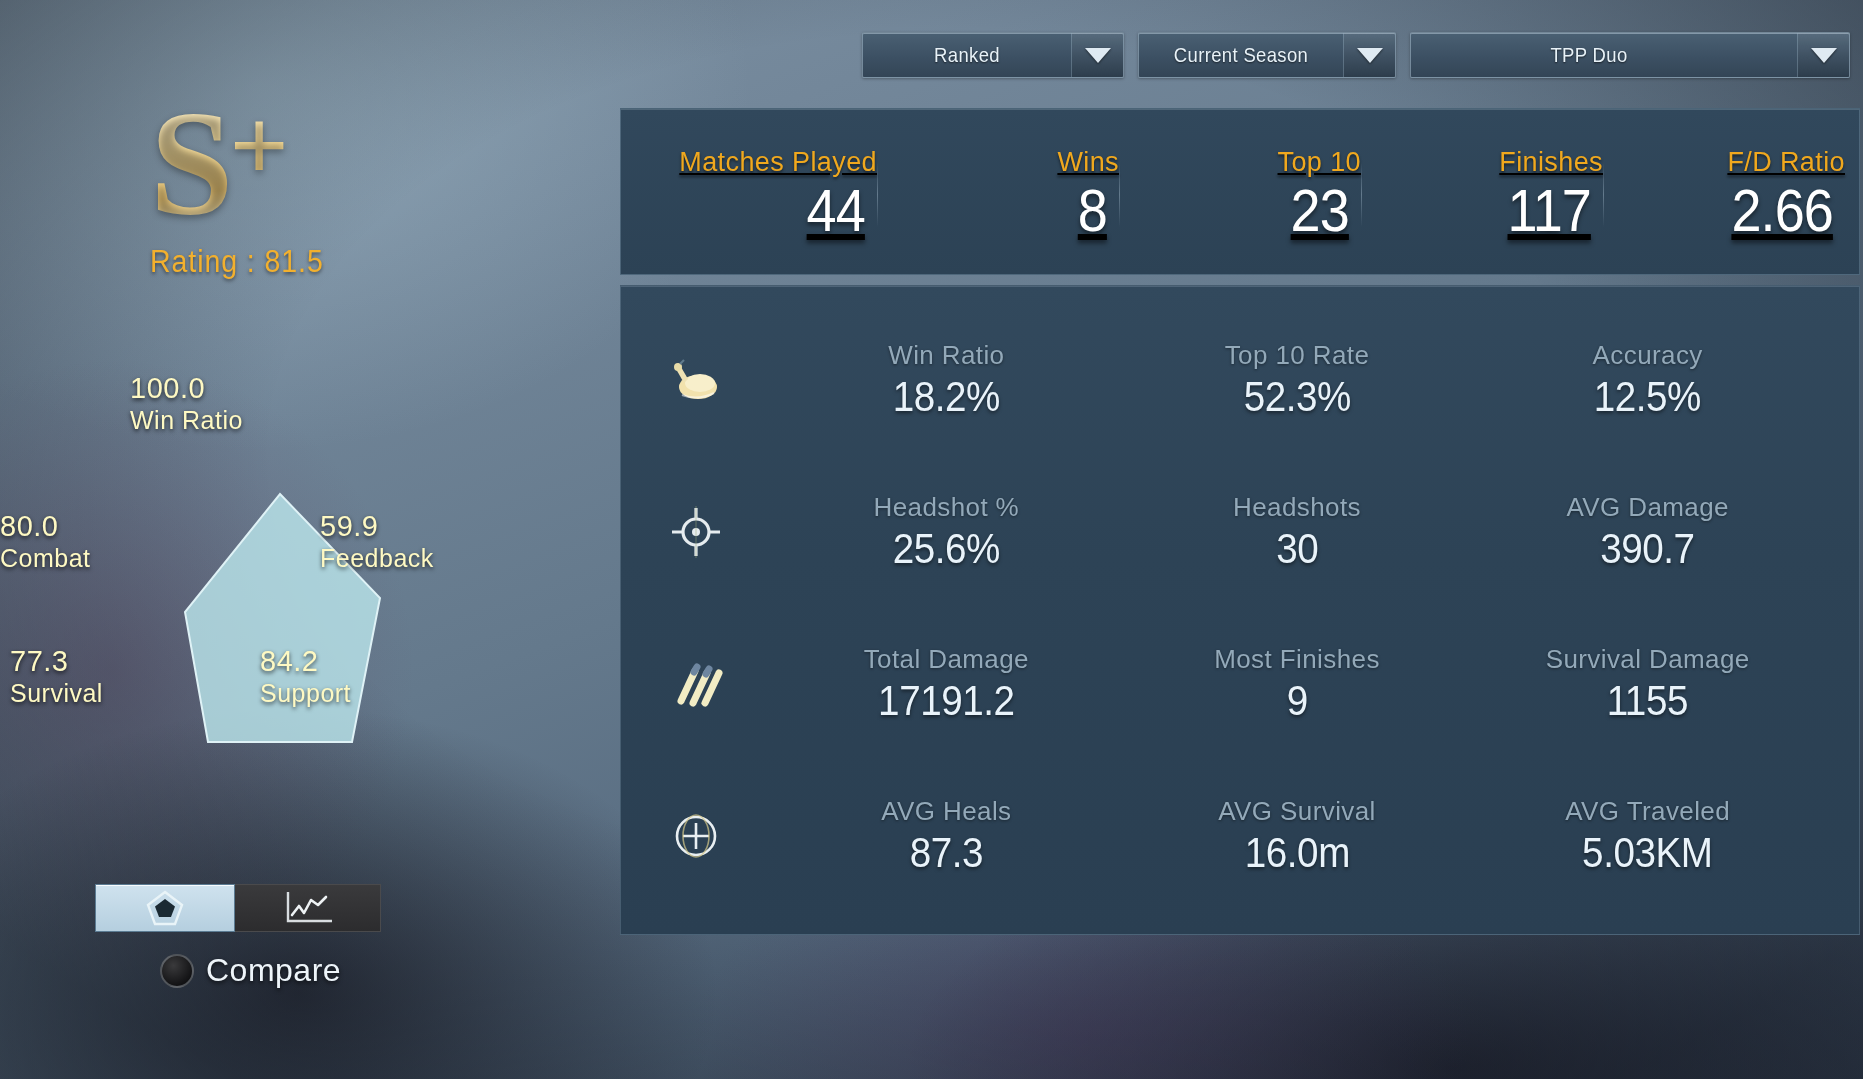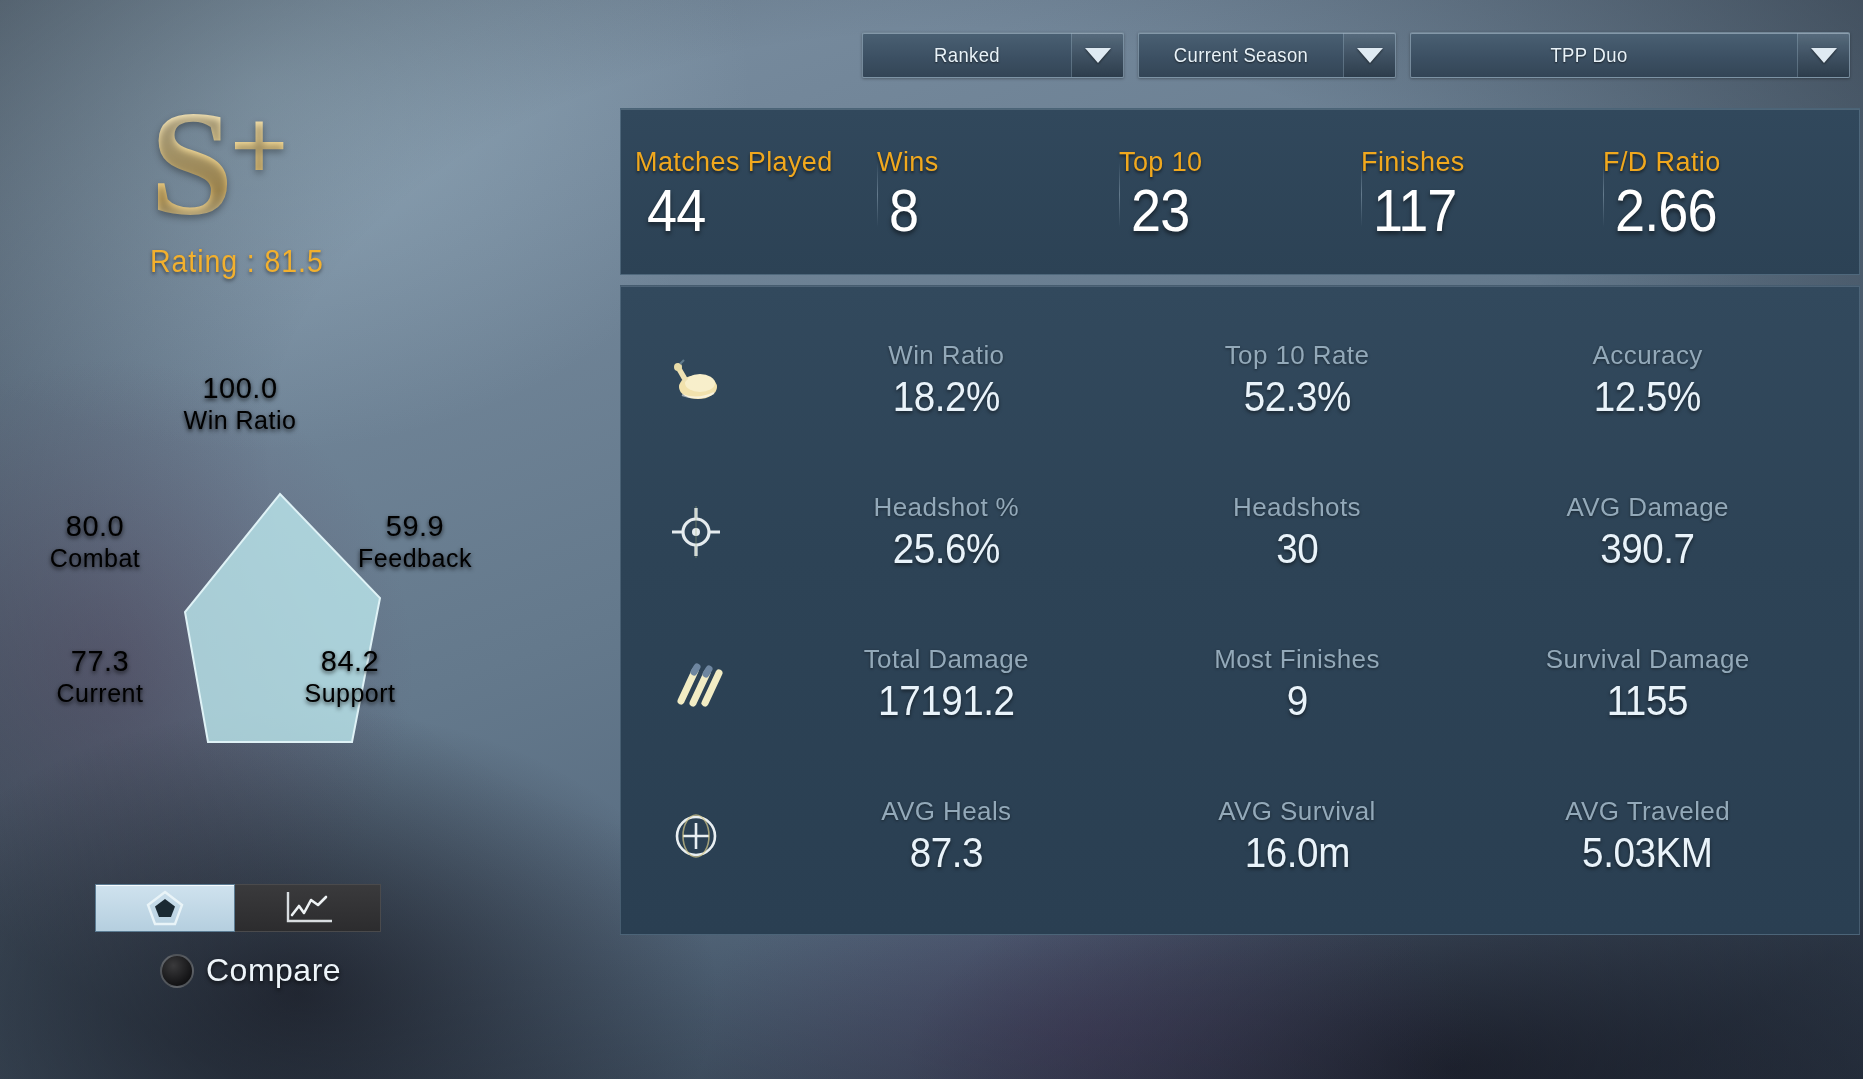--- a/index.html
+++ b/index.html
@@ -75,21 +75,21 @@
   .rating-line {
     margin-top:6px; font-size:31px; color:#f2b02e; letter-spacing:1px;
     text-shadow:0 2px 4px rgba(0,0,0,.5);
     font-family:"Liberation Sans Narrow","Liberation Sans",sans-serif;
     transform:scaleX(.92); transform-origin:left;
   }
 
   
   .radar-wrap { position:absolute; left:10px; top:430px; width:520px; height:330px; }
   .radar-svg { position:absolute; left:120px; top:50px; }
-  .radar-lbl { position:absolute; text-align:center; color:#000000;
+  .radar-lbl { position:absolute; color:#fef9c3;
     text-shadow:0 2px 4px rgba(0,0,0,.72);
     font-family:"Liberation Sans Narrow","Liberation Sans",sans-serif; }
   .radar-lbl .v { display:block; font-size:29px; letter-spacing:.5px; }
   .radar-lbl .n { display:block; font-size:25px; margin-top:1px; letter-spacing:.5px; }
   .rl-top   { left:120px;  top:-58px; width:220px; }
   .rl-right { left:310px;  top:80px;  width:190px; }
   .rl-left  { left:-10px;  top:80px;  width:190px; }
   .rl-bl    { left:0;   top:215px; width:180px; }
   .rl-br    { left:250px;  top:215px; width:180px; }
 
@@ -127,22 +127,23 @@
     box-shadow:inset 0 1px 0 rgba(190,212,228,.22);
   }
   .panel-main {
     position:absolute; left:620px; top:285px; width:1240px; height:650px;
     background:linear-gradient(180deg,#32495d 0%,#2d4356 42%,#2a3f52 100%);
     border:1px solid rgba(150,178,198,.26);
     box-shadow:inset 0 1px 0 rgba(190,212,228,.20);
   }
   .kpi-row { display:flex; height:100%; align-items:center; padding:6px 14px 0; }
   .kpi {
-    flex:1; text-align:left; position:relative;
+    flex:1; text-align:right; position:relative;
     font-family:"Liberation Sans Narrow","Liberation Sans",sans-serif;
+    text-decoration:underline;
   }
   .kpi + .kpi::before {
     content:""; position:absolute; left:0; top:16%; height:68%; width:1px;
     background:linear-gradient(180deg,rgba(173,196,213,0),rgba(173,196,213,.42),rgba(173,196,213,0));
   }
   .kpi-label {
     font-size:27px; color:#f0a81e; letter-spacing:.4px; margin-bottom:2px;
     text-shadow:0 2px 3px rgba(0,0,0,.55);
   }
   .kpi-value {
@@ -218,21 +219,21 @@
   <div class="radar-lbl rl-right">
     <span class="v">59.9</span>
     <span class="n">Feedback</span>
   </div>
   <div class="radar-lbl rl-left">
     <span class="v">80.0</span>
     <span class="n">Combat</span>
   </div>
   <div class="radar-lbl rl-bl">
     <span class="v">77.3</span>
-    <span class="n">Current</span>
+    <span class="n">Survival</span>
   </div>
   <div class="radar-lbl rl-br">
     <span class="v">84.2</span>
     <span class="n">Support</span>
   </div>
 </div>
 
 <div class="view-toggles">
   <div class="vt vt-active">
     <svg width="40" height="40" viewBox="0 0 40 40">

